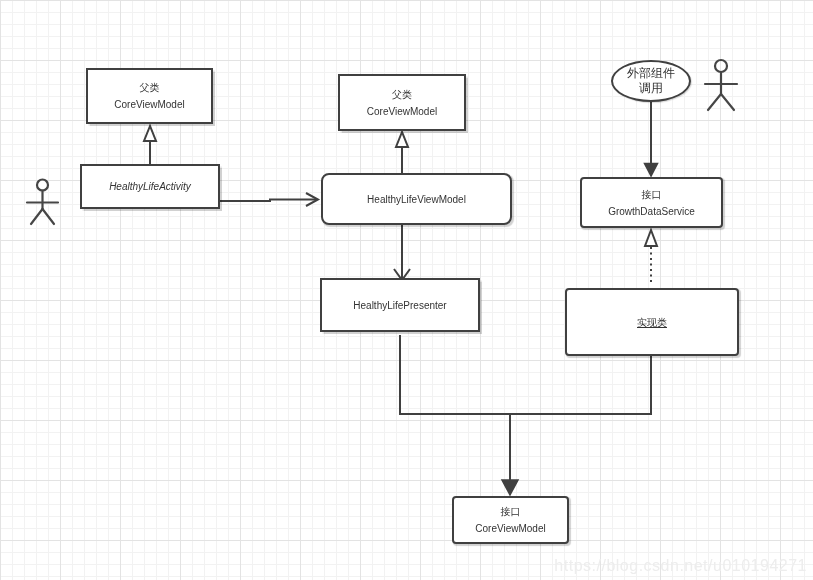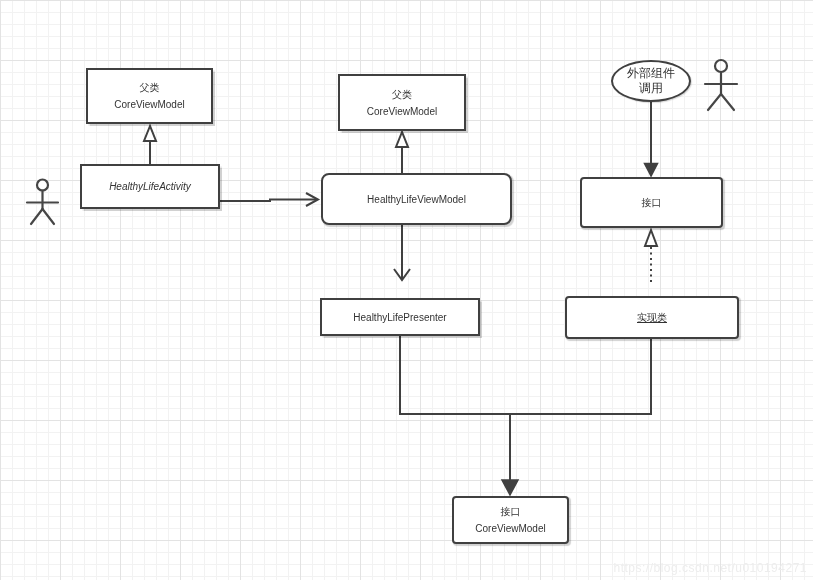--- a/index.html
+++ b/index.html
@@ -46,21 +46,21 @@
     border-radius: 50%;
     font-size: 12px;
     line-height: 15px;
     box-shadow: 1px 1px 1px rgba(0,0,0,0.15);
     align-items: center;
   }
   .watermark {
     position: absolute;
     right: 6px;
     bottom: 5px;
-    font-size: 12px;
+    font-size: 16px;
     color: #ededed;
     letter-spacing: 0.5px;
     user-select: none;
   }
   .stroke { stroke: #404040; stroke-width: 2; fill: none; }
   .tri-hollow { stroke: #404040; stroke-width: 2; fill: #ffffff; }
   .tri-filled { stroke: #404040; stroke-width: 1.5; fill: #404040; }
   .dotted { stroke-dasharray: 2 3.5; }
   .actor { stroke: #464646; stroke-width: 2.2; fill: none; stroke-linecap: round; }
 </style>
@@ -135,34 +135,35 @@
   </div>
 
   <div class="node" style="left:80px; top:164px; width:140px; height:45px;font-style:italic;">
     <span>HealthyLifeActivity</span>
   </div>
 
   <div class="node" style="left:321px; top:173px; width:191px; height:52px;border-radius:8px;">
     <span>HealthyLifeViewModel</span>
   </div>
 
-  <div class="node" style="left:320px; top:298px; width:160px; height:38px;">
+  <div class="node" style="left:320px; top:278px; width:160px; height:54px;">
     <span>HealthyLifePresenter</span>
   </div>
 
   <div class="node ellipse" style="left:611px; top:60px; width:80px; height:42px;">
     <span>外部组件</span>
     <span>调用</span>
   </div>
 
   <div class="node rounded" style="left:580px; top:177px; width:143px; height:51px;">
     <span>接口</span>
+    <span>GrowthDataService</span>
   </div>
 
-  <div class="node rounded" style="left:565px; top:296px; width:174px; height:43px;text-decoration:underline;">
+  <div class="node rounded" style="left:565px; top:288px; width:174px; height:68px;text-decoration:underline;">
     <span>实现类</span>
   </div>
 
   <div class="node rounded" style="left:452px; top:496px; width:117px; height:48px;">
     <span>接口</span>
     <span>CoreViewModel</span>
   </div>
 
   <div class="watermark">https://blog.csdn.net/u010194271</div>
 

